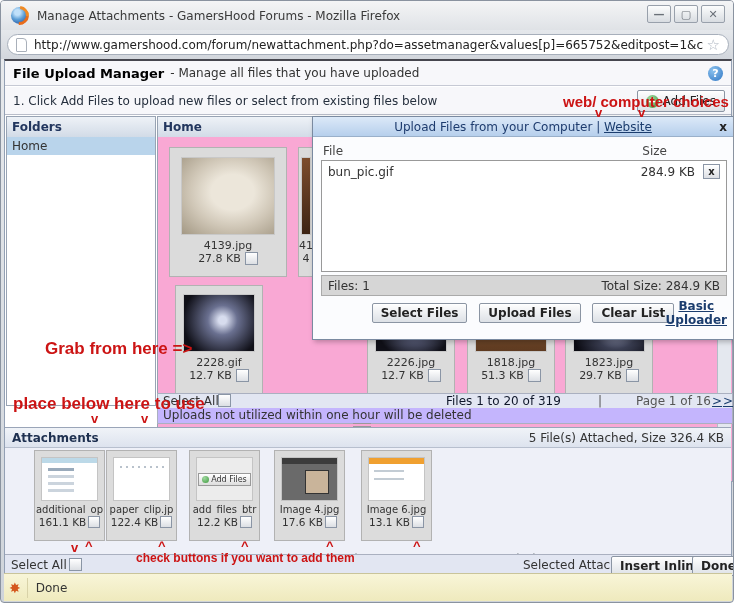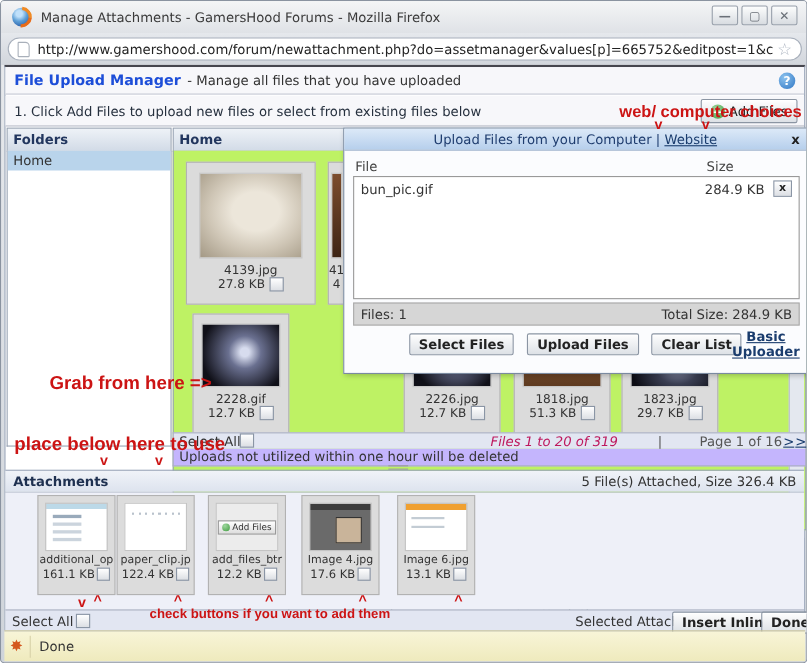--- a/index.html
+++ b/index.html
@@ -31,21 +31,21 @@
     display:flex; align-items:center; padding:0 8px; }
   .page-icon { width:11px; height:14px; border:1px solid #a9b0ba; background:#fff;
     border-radius:1px 4px 1px 1px; margin-right:7px; flex:0 0 auto; }
   .url-text { font-size:12px; color:#222; white-space:nowrap; overflow:hidden; flex:1 1 auto; }
   .star-icon { color:#aeb6c2; font-size:15px; margin-left:4px; flex:0 0 auto; }
   
   .content { position:absolute; left:3px; top:58px; width:728px; height:514px;
     background:#fff; border-top:2px solid #46464e; border-left:1px solid #93a0b4; border-right:1px solid #93a0b4; }
   .fum-header { position:absolute; left:0; top:0; width:100%; height:25px;
     background:#f7f7fa; border-bottom:1px solid #c6c9d4; display:flex; align-items:center; padding:0 8px; }
-  .fum-title { font-weight:bold; font-size:13px; color:#1d4ed8; }
+  .fum-title { font-weight:bold; font-size:13px; color:#000000; }
   .fum-sub { margin-left:6px; color:#333; }
   .help-icon { position:absolute; right:8px; top:5px; width:15px; height:15px; border-radius:50%;
     background:radial-gradient(circle at 35% 30%, #8cc2ee, #2f76c4); color:#fff; font-weight:bold;
     font-size:11px; text-align:center; line-height:15px; }
   .steprow { position:absolute; left:0; top:26px; width:100%; height:28px;
     background:#f7f7fa; border-bottom:1px solid #b9bdc9; }
   .step-text { position:absolute; left:8px; top:7px; color:#26303e; }
   .btn { display:inline-block; border:1px solid #8b95a3; border-radius:2px;
     background:linear-gradient(#fefefe,#dde1e6); padding:2px 8px; font-size:12px; color:#222;
     box-shadow:inset 0 1px 0 #fff; white-space:nowrap; }
@@ -57,21 +57,21 @@
   
   .panel-h { font-weight:bold; color:#22365e; font-size:12px; padding:3px 5px;
     background:linear-gradient(#eef2f7,#d2dbe7); border:1px solid #98a3b3; }
   .folders { position:absolute; left:1px; top:55px; width:150px; height:290px; }
   .folders-body { position:absolute; left:0; top:21px; width:150px; height:269px;
     background:#fff; border:1px solid #98a3b3; border-top:none; }
   .folder-item { height:18px; line-height:18px; padding-left:5px; background:#b9d4eb; color:#333; }
   .library { position:absolute; left:152px; top:55px; width:576px; height:290px; }
   .library-h { position:absolute; left:0; top:0; width:576px; }
   .library-body { position:absolute; left:0; top:21px; width:576px; height:345px;
-    background:#bef264; border:1px solid #98a3b3; border-top:none; }
+    background:#f9a8d4; border:1px solid #98a3b3; border-top:none; }
   
   .tile { position:absolute; background:#dbdbdb; border:1px solid #b2b2b2; text-align:center; }
   .tile .cap { font-size:11px; color:#333; white-space:nowrap; overflow:hidden; }
   .caprow { display:flex; justify-content:center; align-items:center; gap:4px; font-size:11px; color:#333; }
   .cb { width:13px; height:13px; border:1px solid #8a95a5; background:linear-gradient(#fff,#dcdfe4);
     display:inline-block; flex:0 0 auto; }
   .thumb { margin:9px auto 4px auto; border:1px solid #c8c8c8; }
   .t-4139 { width:94px; height:78px;
     background:radial-gradient(ellipse at 55% 45%, #ece6da 0 30%, #cfc6b6 60%, #a39884 100%); }
   .t-r1b { width:10px; height:78px; background:linear-gradient(#7d4d2d,#3d2414); }
@@ -255,21 +255,21 @@
 
         <div class="vscroll">
           <div class="down">▼</div>
         </div>
       </div>
     </div>
 
     <div class="pagerbar">
       <span style="position:absolute; left:5px; top:0;">Select All</span>
       <span class="cb" style="position:absolute; left:60px; top:0;"></span>
-      <span style="position:absolute; left:288px; top:0; color:#be185d;font-style:italic;">Files 1 to 20 of 319</span>
+      <span style="position:absolute; left:288px; top:0; color:#0f172a;">Files 1 to 20 of 319</span>
       <span style="position:absolute; left:440px; top:0; color:#555;">|</span>
       <span style="position:absolute; left:478px; top:0; color:#555;">Page 1 of 16</span>
       <a class="navlink" style="position:absolute; left:554px; top:0;">&gt;</a>
       <a class="navlink" style="position:absolute; left:565px; top:0;">&gt;&gt;</a>
     </div>
     <div class="noticebar">Uploads not utilized within one hour will be deleted</div>
     <div class="grip"></div>
 
     <div class="dialog">
       <div class="dialog-title">

